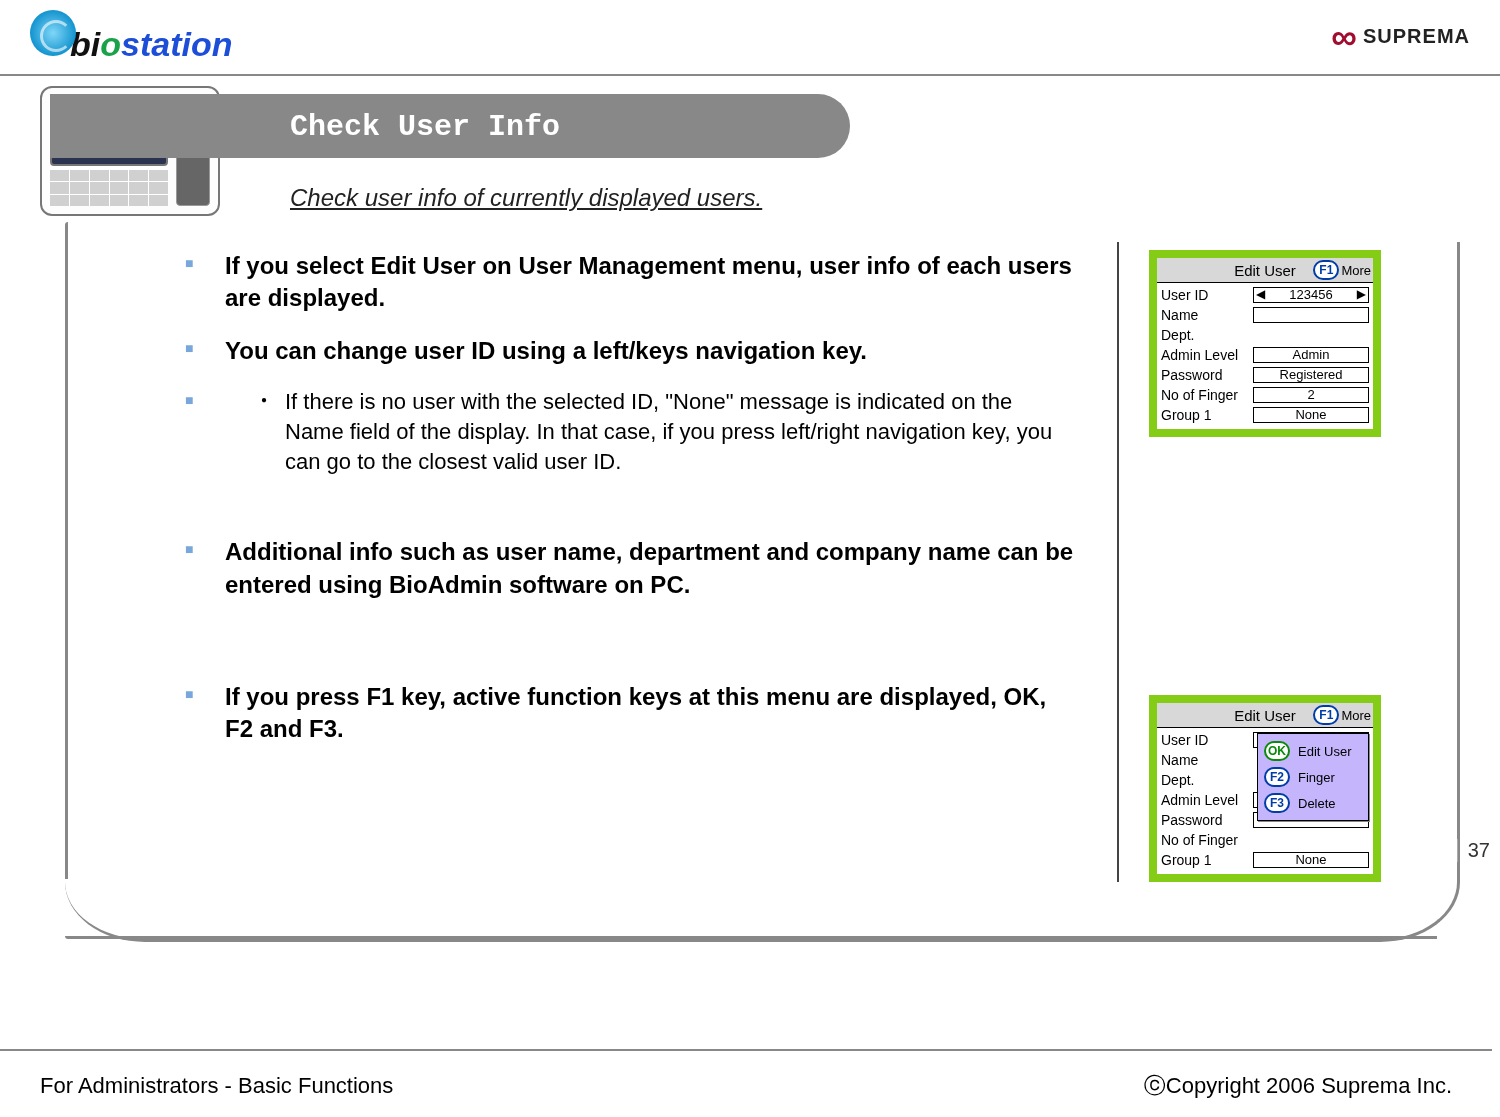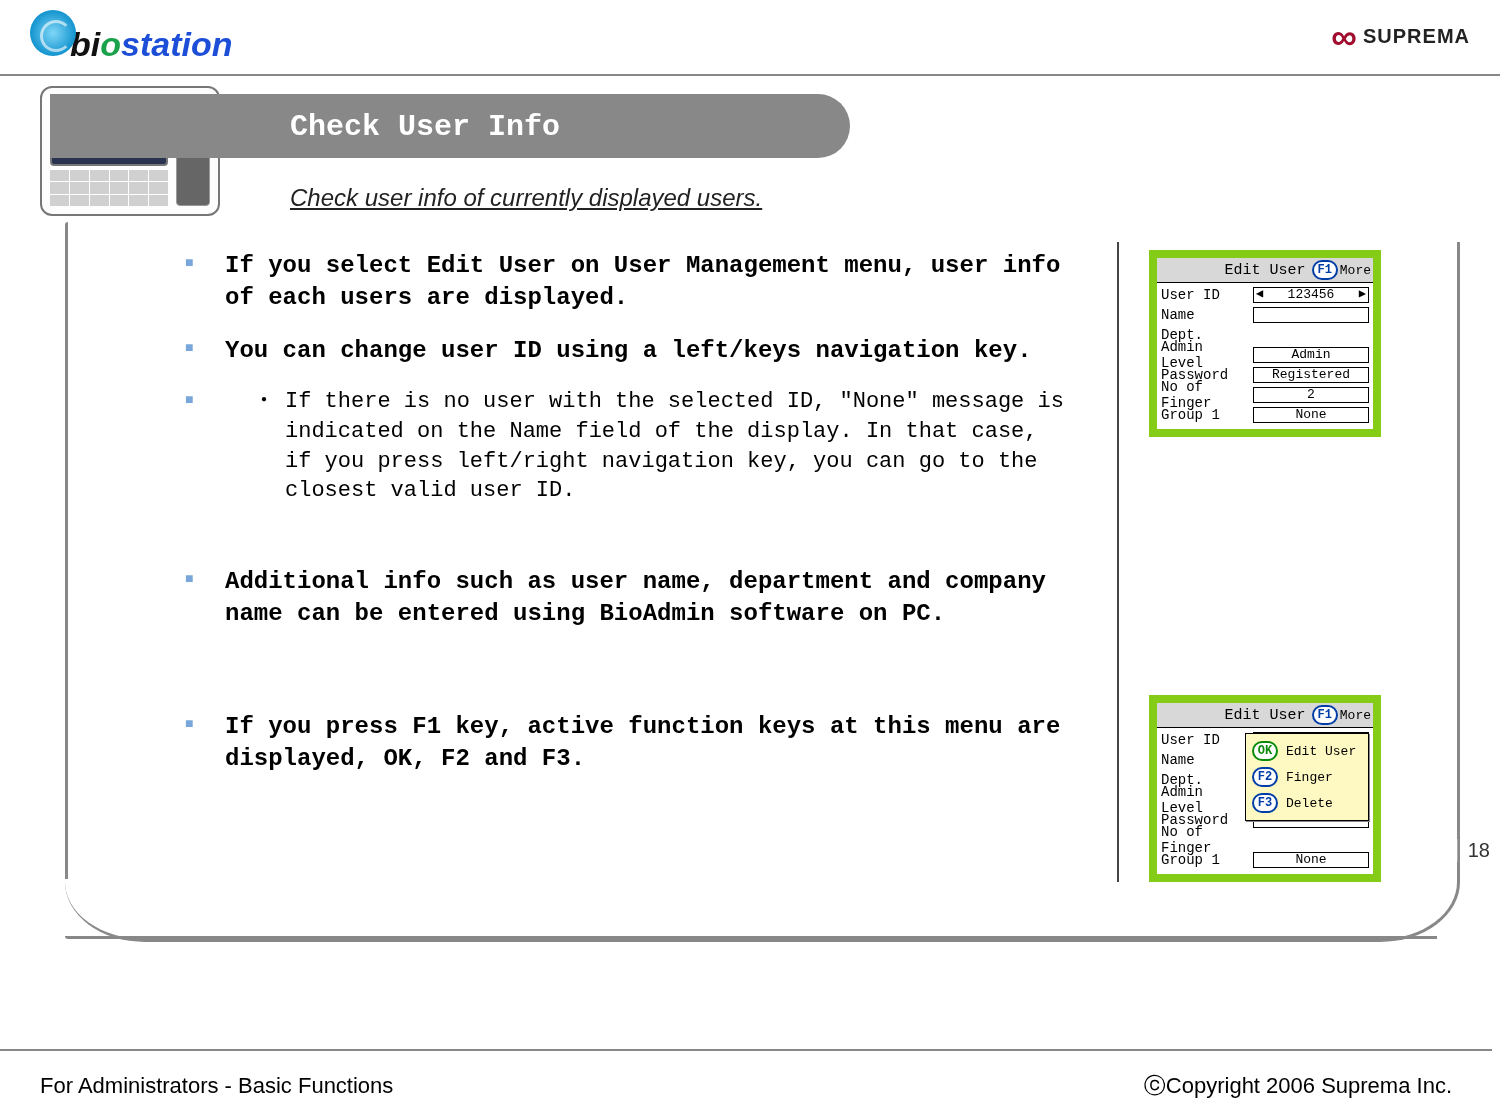--- a/index.html
+++ b/index.html
@@ -127,21 +127,20 @@
     position:absolute;
     left:0; top:-20px; bottom:0; width:3px; height:calc(100% - 40px); background:#888;
     border-top-left-radius:80px;
   }
 
   .columns {
     display:flex;
     padding: 0 60px 0 100px;
     gap: 40px;
     height: 640px;
-    font-family: Liberation Mono, monospace;
   }
 
   .left-col { flex: 1; padding-top: 8px;}
   .right-col { width: 280px; border-left: 2px solid #444; padding-left: 30px; padding-top: 8px; display:flex; flex-direction:column; justify-content:space-between;}
 
   ul.main-list { list-style: none; }
   ul.main-list > li {
     position: relative;
     padding-left: 60px;
     font-size: 24px;
@@ -219,22 +218,22 @@
     text-align:center; line-height:14px;
     position:relative;
   }
   .panel .row .val.noborder { border:none; }
   .panel .row .val .arrow-l { position:absolute; left:2px; top:-1px; font-size:12px;}
   .panel .row .val .arrow-r { position:absolute; right:2px; top:-1px; font-size:12px;}
 
   .menu-pop {
     position:absolute;
     right: 4px; top: 30px;
-    width: 124px;
-    background:#fef9c3;
+    width: 112px;
+    background:#c4b5fd;
     border:1px solid #000;
     box-shadow: 1px 1px 0 #888;
     padding:4px;
   }
   .menu-pop .menu-item {
     display:flex; align-items:center; gap:6px;
     font-size:13px; padding:3px 0;
   }
 
   
@@ -431,21 +430,21 @@
               <span class="fkey">F3</span>
               <span>Delete</span>
             </div>
           </div>
         </div>
 
       </div>
     </div>
   </div>
 
-  <div class="page-num">18</div>
+  <div class="page-num">37</div>
 </div>
 
 <div class="footer">
   <div class="footer-inner">
     <div>For Administrators - Basic Functions</div>
     <div>ⓒCopyright 2006 Suprema Inc.</div>
   </div>
 </div>
 
 </body></html>

